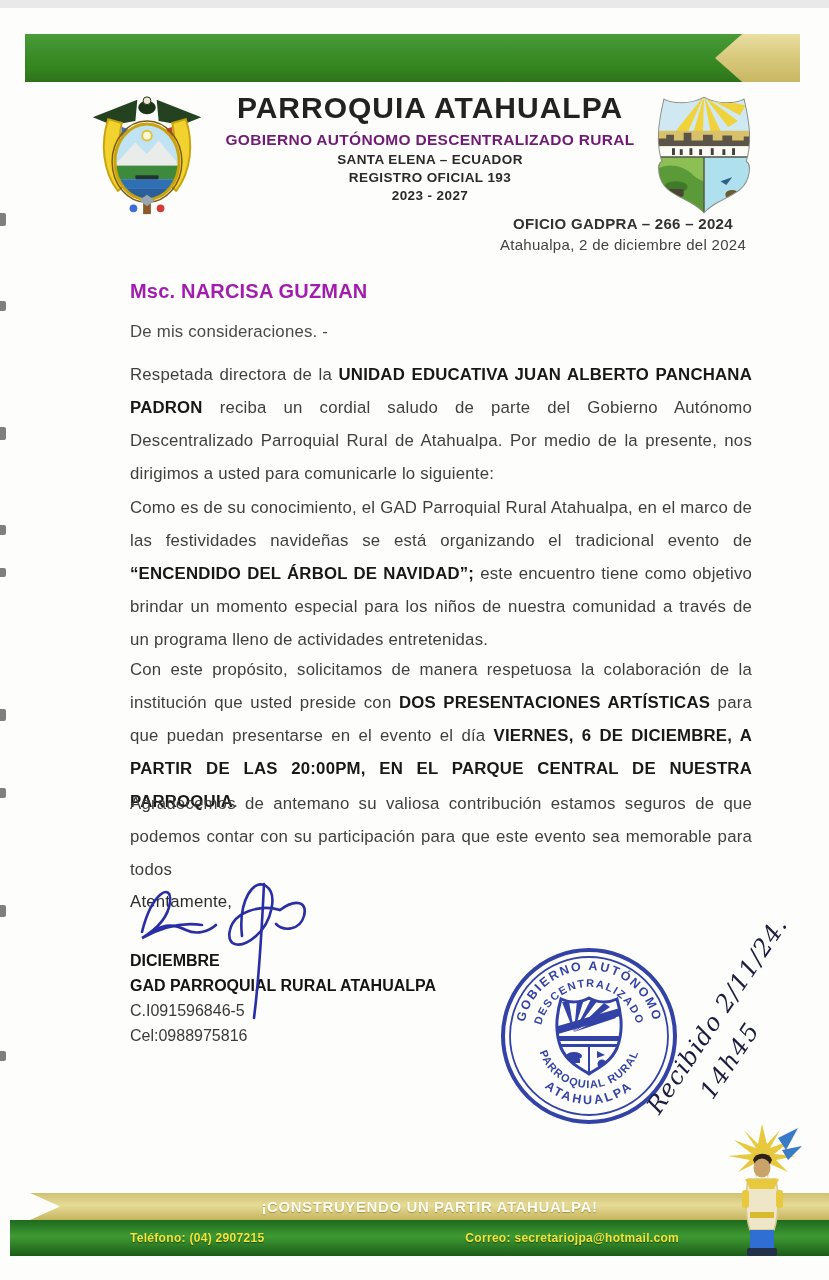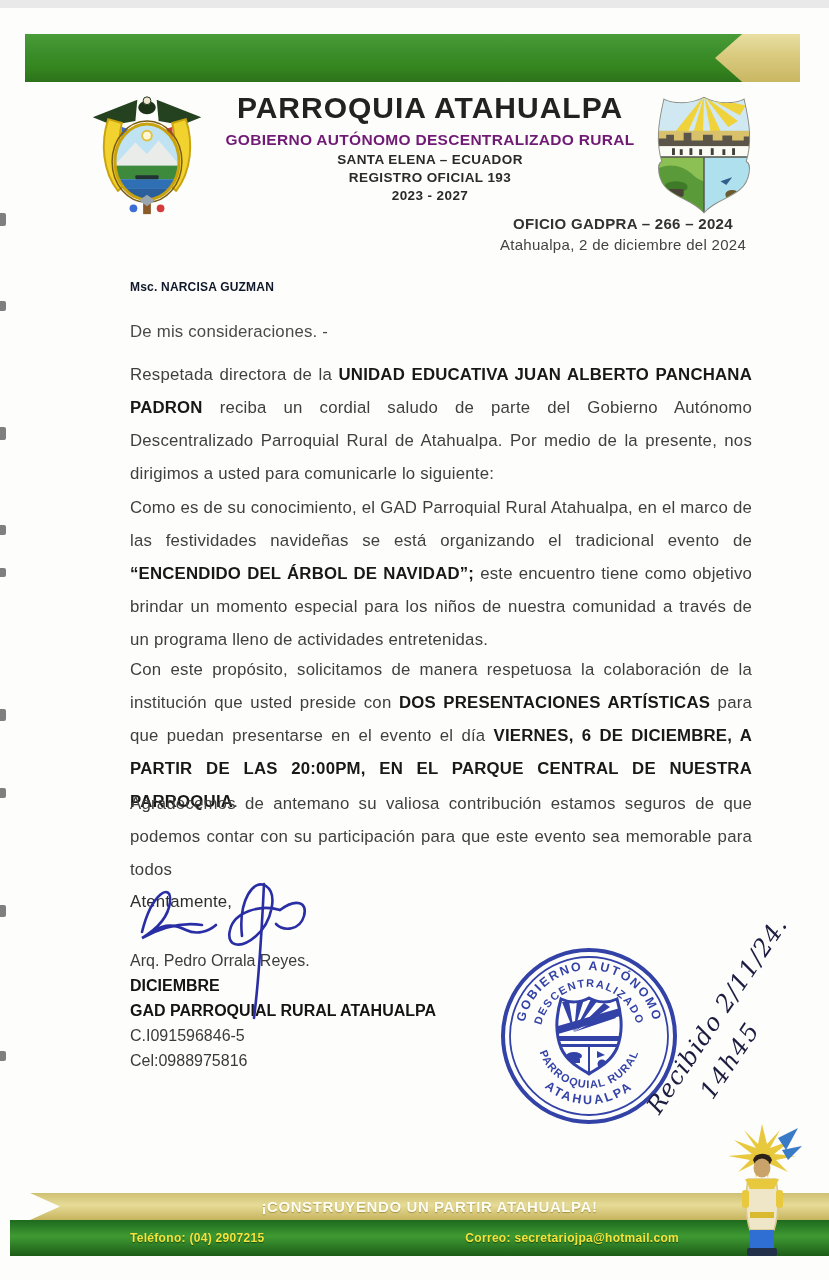--- a/index.html
+++ b/index.html
@@ -25,21 +25,21 @@
 
   
   .ref-block{position:absolute;right:38px;top:207px;width:380px;text-align:center;color:#333;}
   .ref-oficio{font-size:15px;font-weight:700;letter-spacing:.3px;color:#323232;}
   .ref-date{font-size:15px;margin-top:4px;color:#434343;letter-spacing:.3px;}
 
   
   .lt{position:absolute;left:130px;width:622px;color:#3f3f3f;font-size:16.8px;letter-spacing:.2px;}
   .lt p{margin:0;text-align:justify;line-height:33px;}
   .bold{font-weight:700;color:#181818;}
-  .recipient{top:272px;font-weight:700;color:#0f172a;font-size:12px;}
+  .recipient{top:272px;font-weight:700;color:#a21caf;font-size:20px;}
   .salutation{top:314px;color:#4a4a4a;}
   .p1{top:350px;}
   .p2{top:483px;}
   .p3{top:645px;}
   .p4{top:779px;}
   .closing{top:884px;color:#2e2e2e;}
 
   
   .sig-details{position:absolute;left:130px;top:940px;color:#3a3a3a;font-size:16px;line-height:25px;}
   .sig-name{color:#3c3c3c;}
@@ -191,21 +191,20 @@
     <g fill="none" stroke="#2a2ea5" stroke-width="2.6" stroke-linecap="round">
       <path d="M24,62 C34,22 54,12 52,32 C50,50 34,62 24,68 C42,58 64,52 84,55"></path>
       <path d="M38,60 c10,-7 22,-4 30,0 c10,5 22,2 30,-5"></path>
       <path d="M124,66 C120,30 136,8 148,16 C160,24 154,52 138,66 C122,80 108,76 112,60 C116,42 142,34 162,40"></path>
       <path d="M146,14 C144,54 142,100 136,148"></path>
       <path d="M162,40 C178,28 190,32 186,46 C182,60 166,62 158,54"></path>
     </g>
   </svg>
 
   <div class="sig-details">
-    <div class="sig-name">Arq. Pedro Orrala Reyes.</div>
     <div class="sig-bold">DICIEMBRE</div>
     <div class="sig-bold">GAD PARROQUIAL RURAL ATAHUALPA</div>
     <div>C.I091596846-5</div>
     <div>Cel:0988975816</div>
   </div>
 
   <svg class="stamp" viewBox="0 0 196 184">
     <defs>
       <path id="arcTopOuter" d="M 31,90 A 66 66 0 0 1 163,90"></path>
       <path id="arcTopInner" d="M 48,90 A 49 49 0 0 1 146,90"></path>

